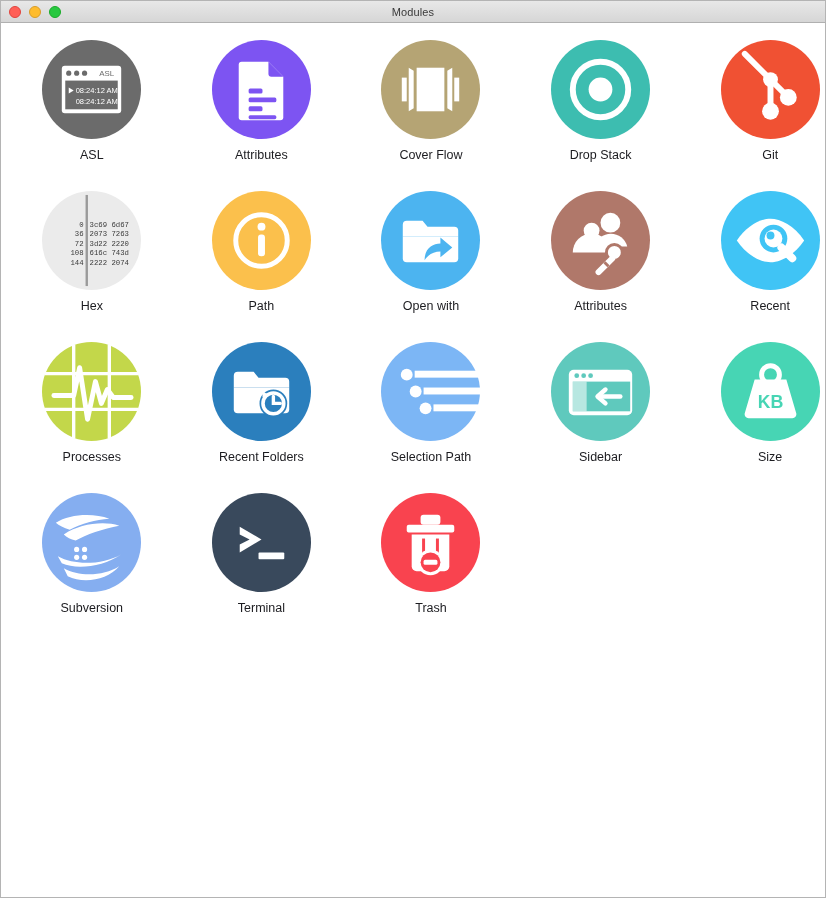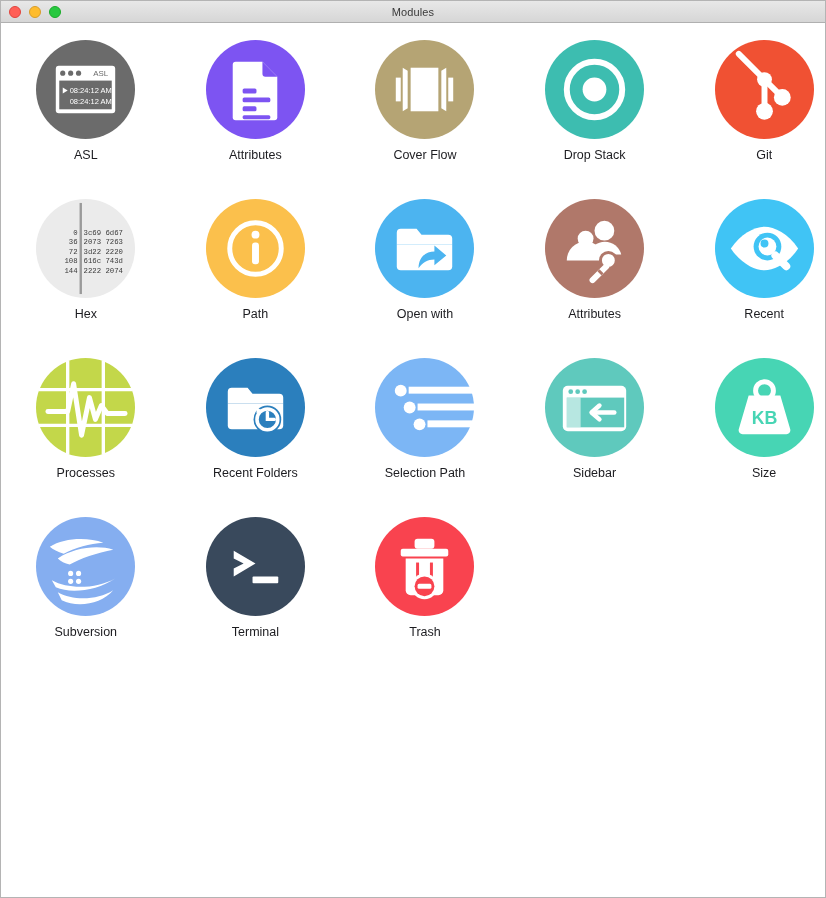--- a/index.html
+++ b/index.html
@@ -59,22 +59,22 @@
   .content {
     padding: 17px 0 0 0;
     height: 875px;
     box-sizing: border-box;
     background: #ffffff;
   }
   .grid {
     display: grid;
     grid-template-columns: repeat(5, 169.6px);
     justify-content: start;
-    padding-left: 0px;
-    row-gap: 8px;
+    padding-left: 6px;
+    row-gap: 0px;
   }
   .cell {
     width: 169.6px;
     height: 151px;
     display: flex;
     flex-direction: column;
     align-items: center;
     box-sizing: border-box;
     cursor: default;
   }

